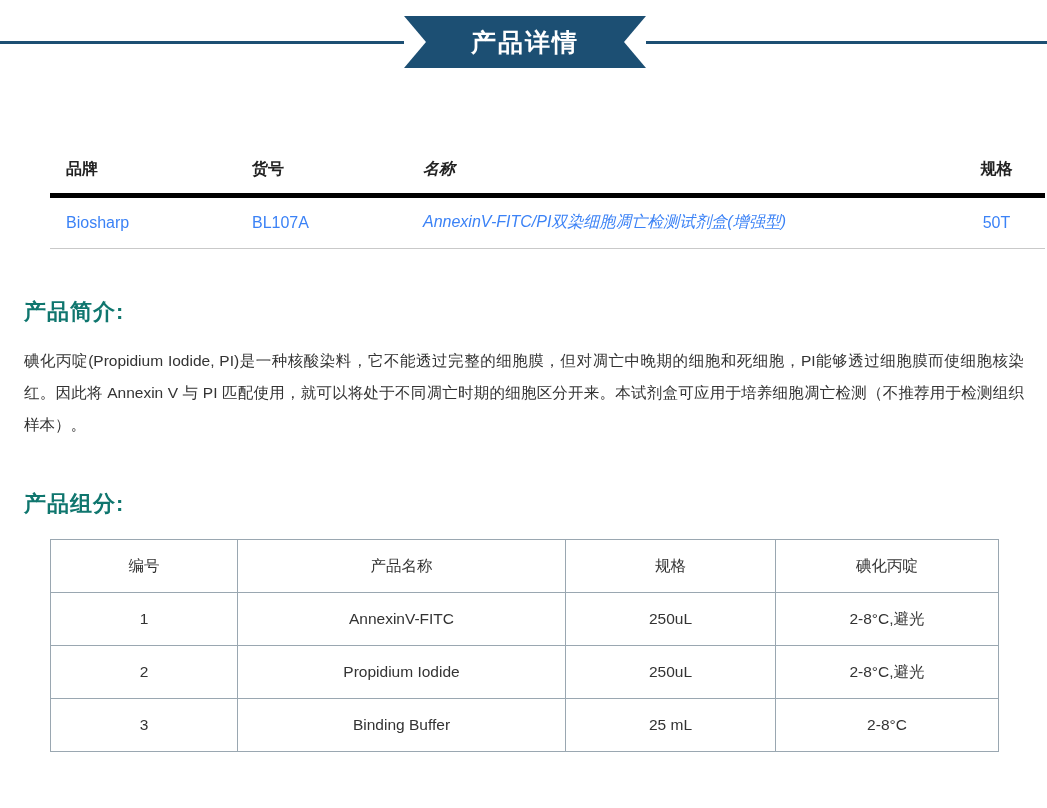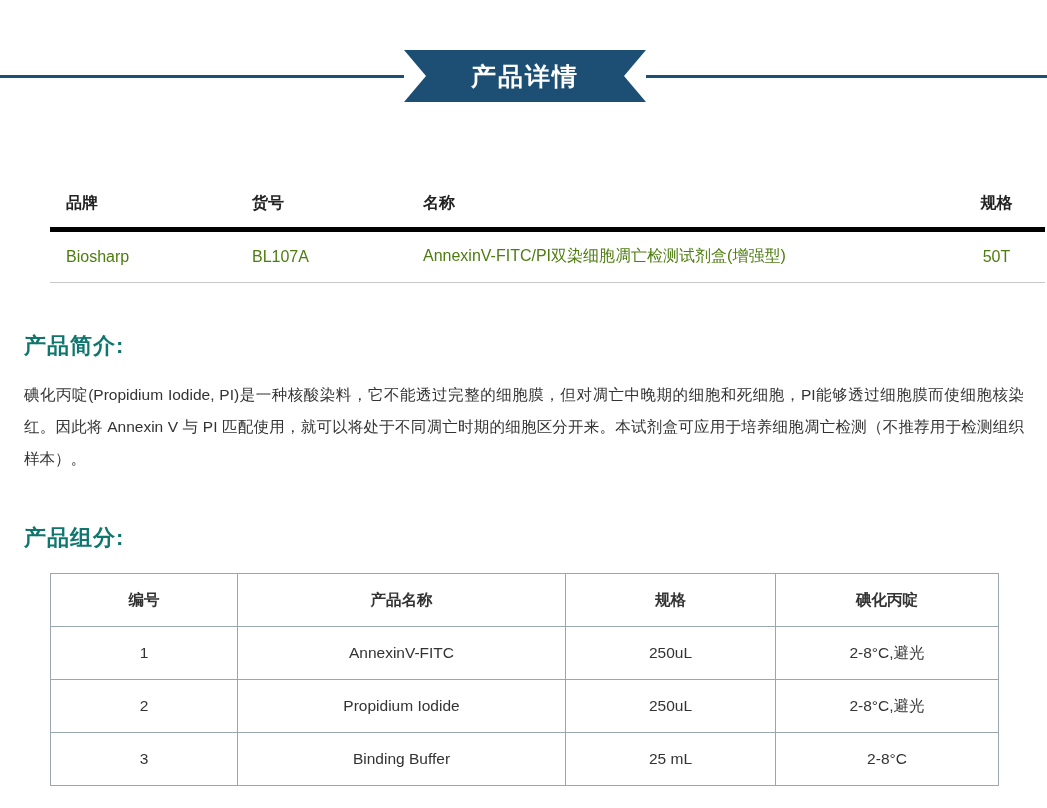--- a/index.html
+++ b/index.html
@@ -12,21 +12,20 @@
     background: #ffffff;
     font-family: "Liberation Sans", "DejaVu Sans", sans-serif;
     color: #333333;
     overflow: hidden;
   }
 
   
   .banner {
     position: relative;
     height: 90px;
-    margin-top: 34px;
   }
   .banner-line {
     position: absolute;
     top: 41px;
     left: 0;
     width: 1047px;
     height: 3px;
     background: #1c4f73;
   }
   .banner-ribbon {
@@ -75,27 +74,27 @@
     text-align: left;
     font-size: 16px;
     font-weight: bold;
     color: #222222;
     padding: 12px 0 13px 16px;
     border-bottom: 5px solid #000000;
   }
   .product-table td {
     text-align: left;
     font-size: 16px;
-    color: #4d7c0f;
+    color: #3b82f6;
     padding: 14px 0 15px 16px;
     border-bottom: 1px solid #c9c9c9;
   }
   .product-table .col-brand { width: 170px; }
   .product-table .col-cat   { width: 155px; }
-  .product-table .col-name  { width: 525px; }
+  .product-table .col-name  { width: 525px; font-style: italic; }
   .product-table .col-spec  { width: 97px; text-align: center; padding-left: 0; }
 
   
   .section-title {
     margin: 48px 0 0 24px;
     font-size: 22px;
     font-weight: bold;
     color: #0f766e;
     letter-spacing: 1px;
   }
@@ -119,21 +118,21 @@
   }
   .components-table th,
   .components-table td {
     border: 1px solid #9aa7b1;
     text-align: center;
     font-size: 15.5px;
     color: #333333;
     height: 52px;
     padding: 0;
   }
-  .components-table th { font-weight: bold; margin-left: 44px; }
+  .components-table th { font-weight: normal; margin-left: 44px; }
   .components-table .c-no   { width: 186px; }
   .components-table .c-name { width: 327px; }
   .components-table .c-spec { width: 209px; }
   .components-table .c-cond { width: 222px; }
 </style>
 </head>
 <body>
 
 <div class="banner">
   <div class="banner-line"></div>

